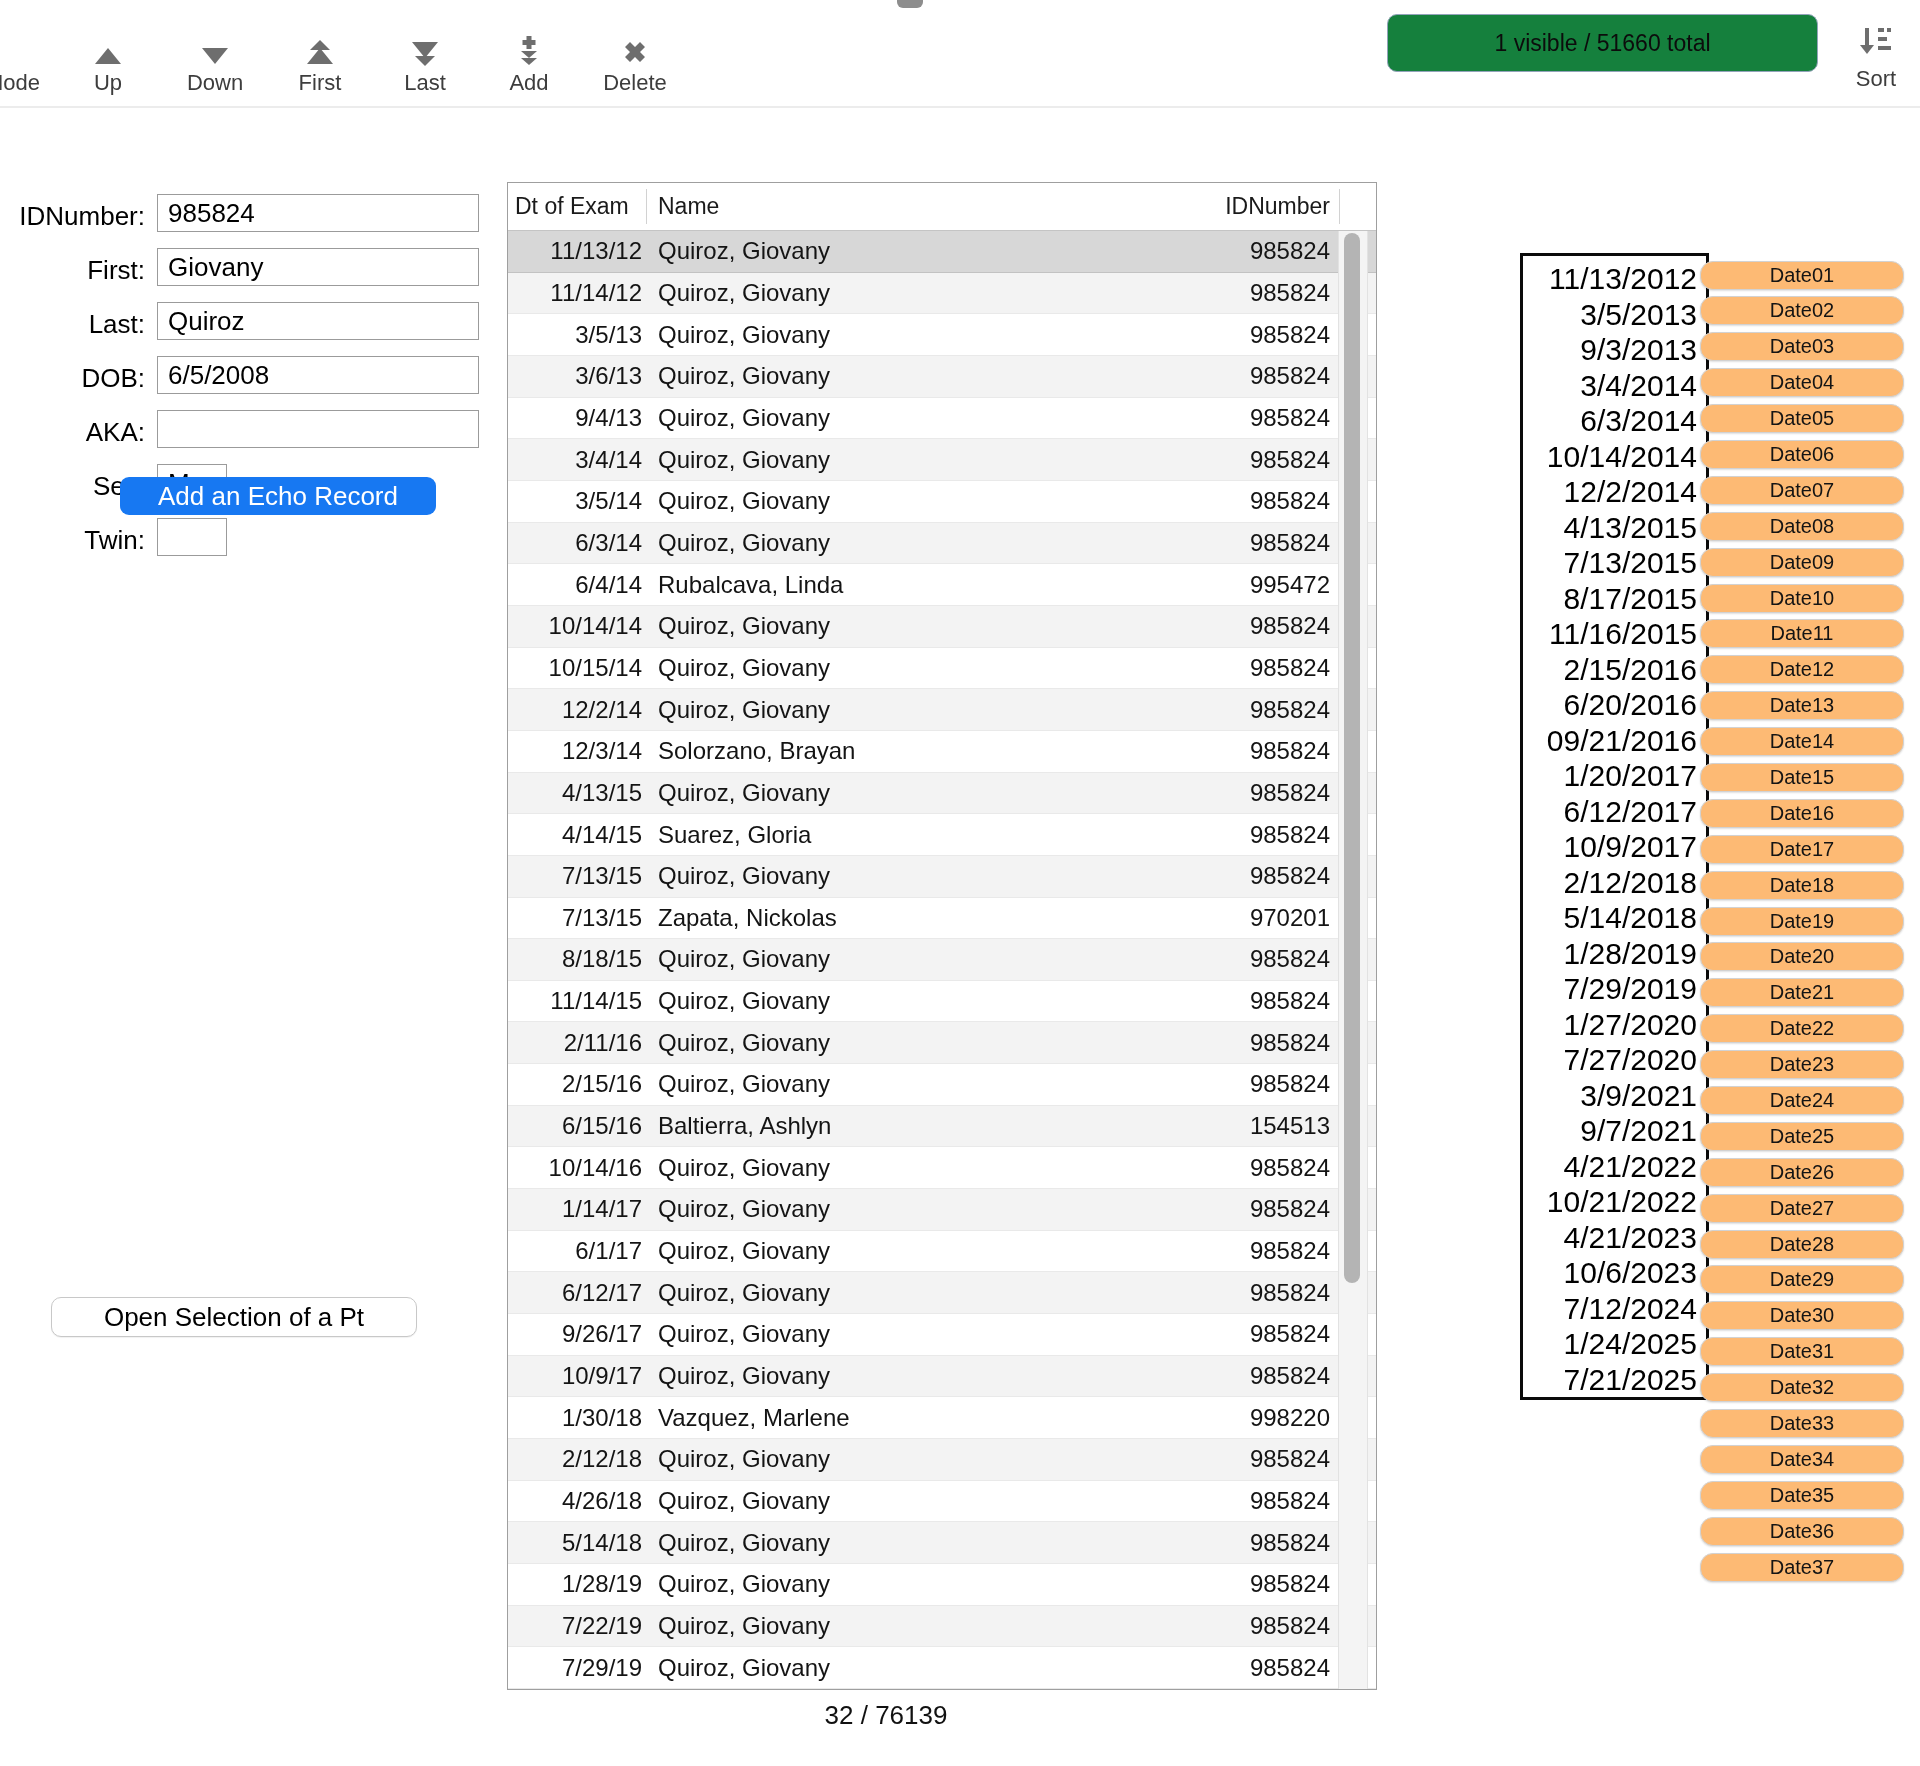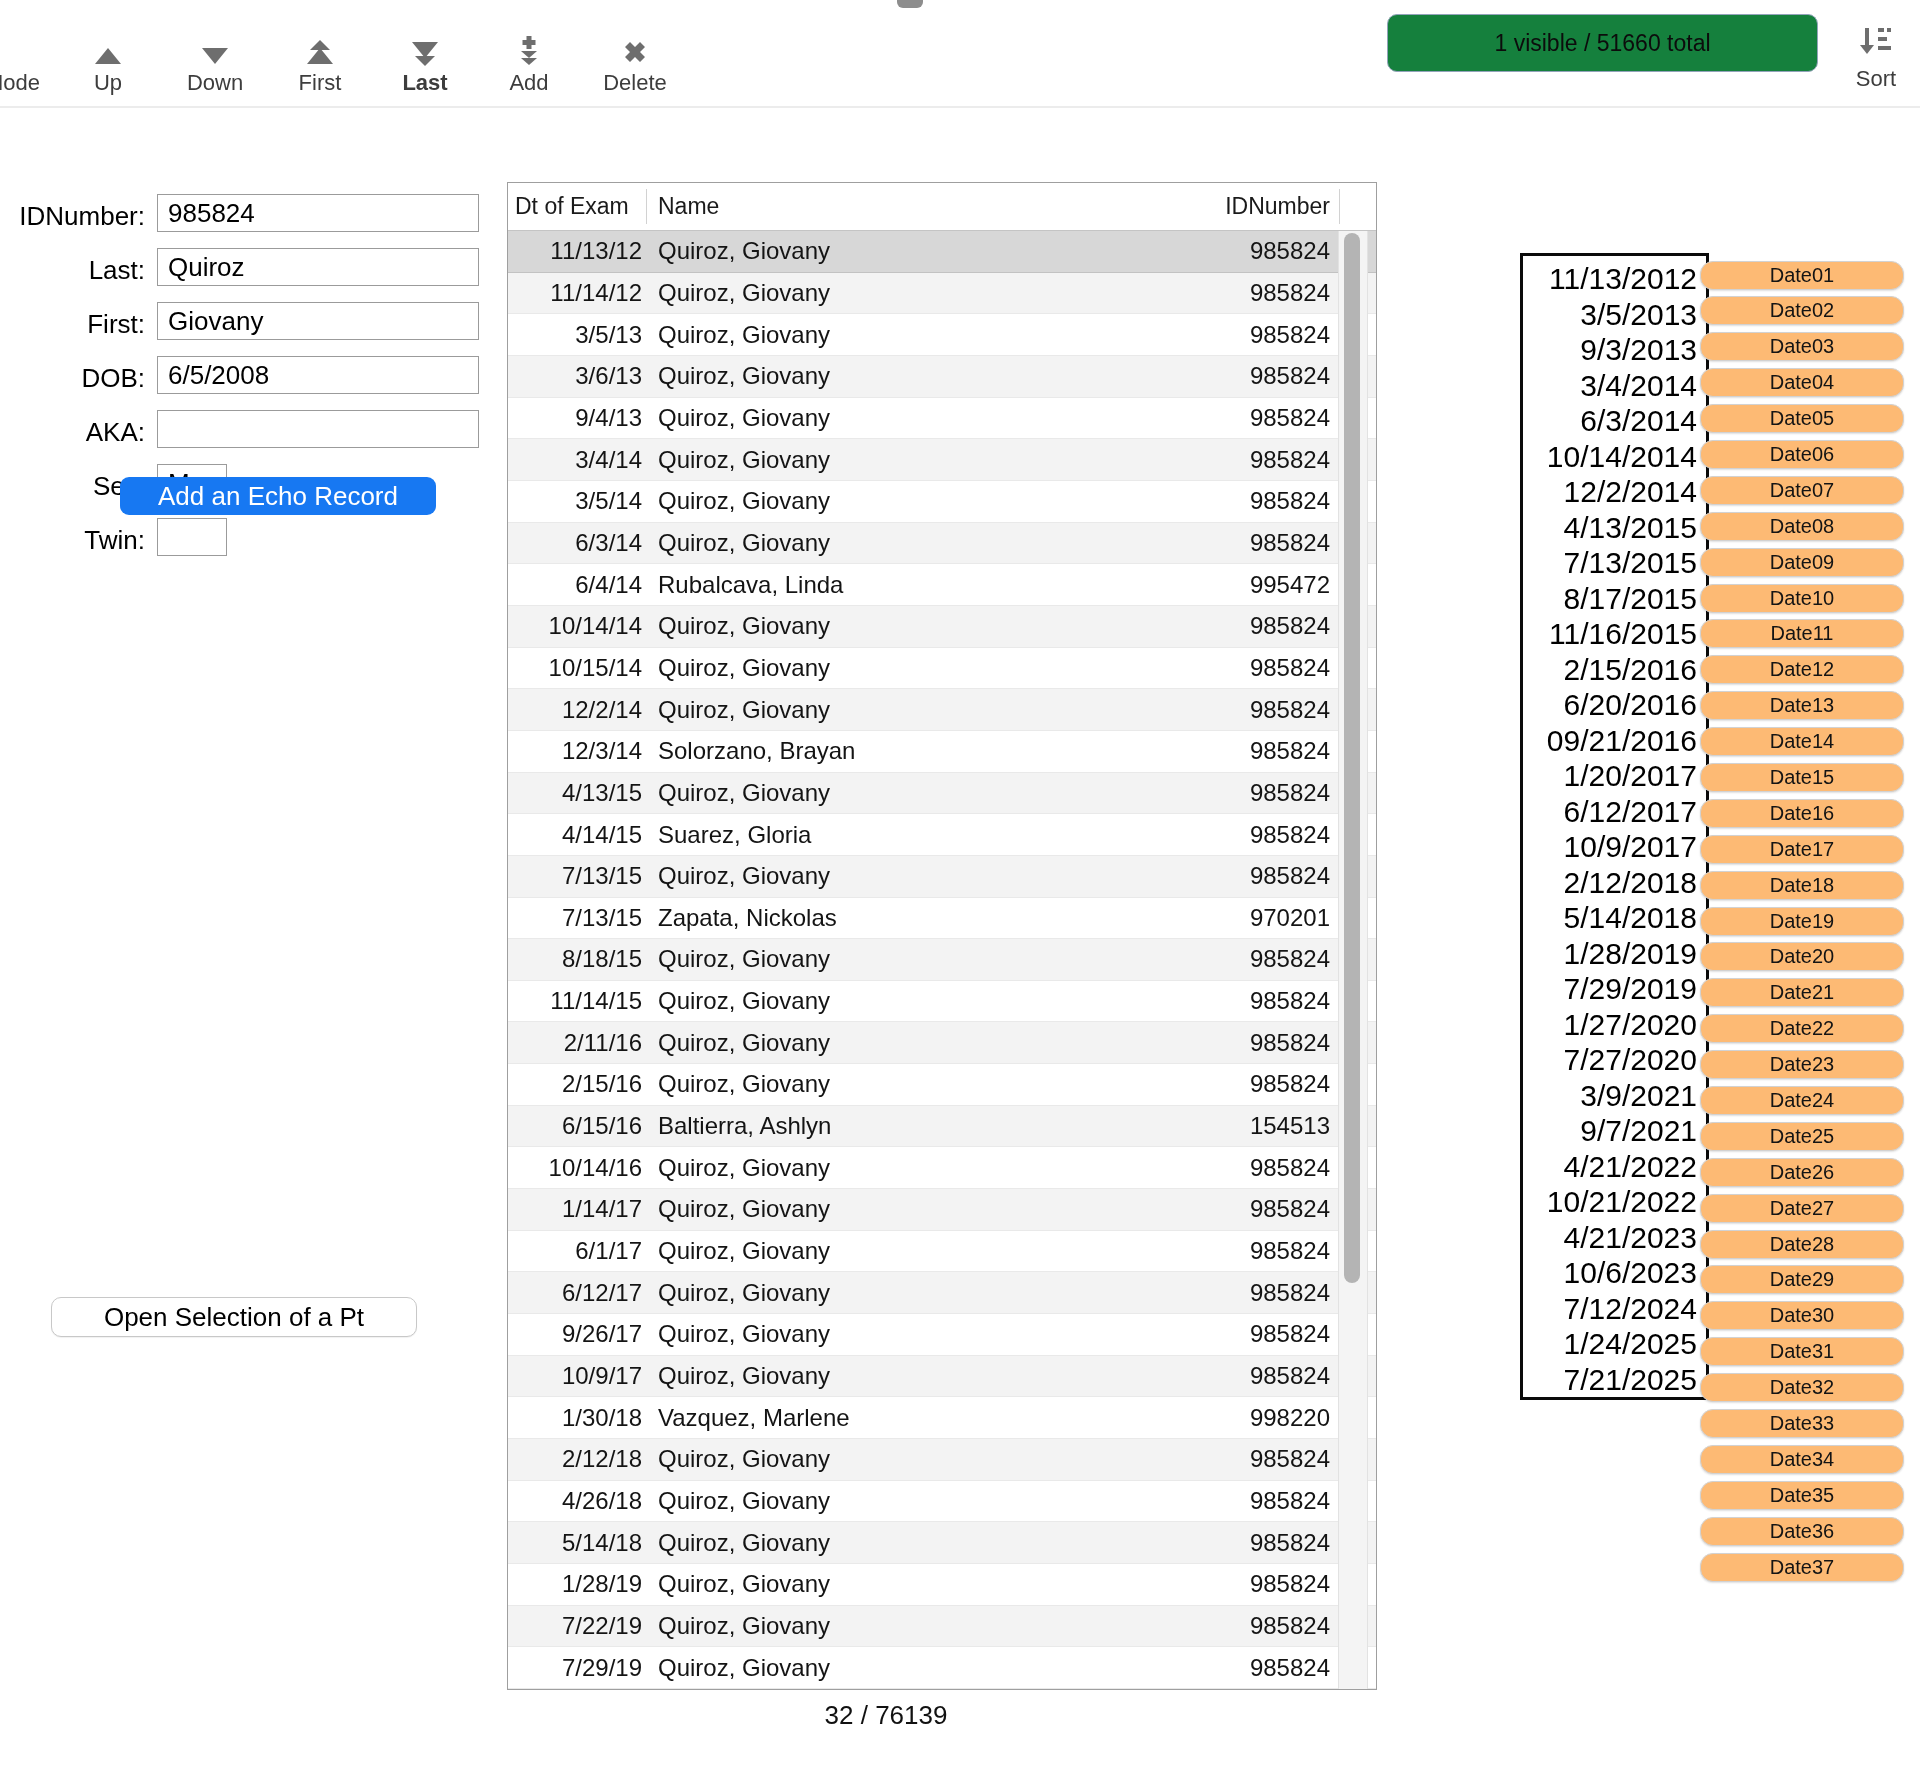--- a/index.html
+++ b/index.html
@@ -6,21 +6,21 @@
   .page{position:relative;width:1920px;height:1766px;background:#ffffff;overflow:hidden;
         font-family:"Liberation Sans",sans-serif;color:#111;}
 
   
   .toolbar{position:absolute;left:0;top:0;width:1920px;height:106px;background:#fff;}
   .toolbar-divider{position:absolute;left:0;top:106px;width:1920px;height:2px;background:#ececec;}
   .bezel-clip{position:absolute;left:0;top:98px;width:130px;height:10px;overflow:hidden;}
   .tb-item{position:absolute;top:28px;width:120px;text-align:center;}
   .tb-item .ic{height:38px;display:flex;align-items:flex-end;justify-content:center;}
   .tb-item .lbl{margin-top:4px;font-size:22px;color:#3d3d3d;}
-  .tb-up{left:48px;} .tb-down{left:155px;} .tb-first{left:260px;} .tb-last{left:365px;font-weight:bold;}
+  .tb-up{left:48px;} .tb-down{left:155px;} .tb-first{left:260px;} .tb-last{left:365px;}
   .tb-add{left:469px;} .tb-delete{left:575px;}
   .tb-mode{position:absolute;left:-15px;top:70px;font-size:22px;color:#3d3d3d;}
   .win-fragment{position:absolute;left:897px;top:0;width:26px;height:8px;background:#8d8d8d;border-radius:0 0 6px 6px;}
   .badge{position:absolute;left:1387px;top:14px;width:429px;height:56px;background:#15803d;
          border:1.5px solid #93a3ba;border-radius:10px;display:flex;align-items:center;justify-content:center;
          font-size:23px;color:#0c0c0c;}
   .sort{position:absolute;left:1838px;top:26px;width:76px;text-align:center;}
   .sort .lbl{margin-top:6px;font-size:22px;color:#3d3d3d;}
   svg.glyph{fill:#6e6e6e;stroke:none;}
 
@@ -157,26 +157,26 @@
   </div>
   <div class="bezel-clip"></div>
   <div class="toolbar-divider"></div>
 
   <div class="form">
     <div class="frow">
       <div class="flabel">IDNumber:</div>
       <input class="finput wide" value="985824" style="">
     </div>
     <div class="frow">
+      <div class="flabel">First:</div>
+      <input class="finput wide" value="Giovany" style="">
+    </div>
+    <div class="frow">
       <div class="flabel">Last:</div>
       <input class="finput wide" value="Quiroz" style="">
-    </div>
-    <div class="frow">
-      <div class="flabel">First:</div>
-      <input class="finput wide" value="Giovany" style="">
     </div>
     <div class="frow">
       <div class="flabel">DOB:</div>
       <input class="finput wide" value="6/5/2008" style="">
     </div>
     <div class="frow">
       <div class="flabel">AKA:</div>
       <input class="finput wide" value="" style="">
     </div>
     <div class="frow">

